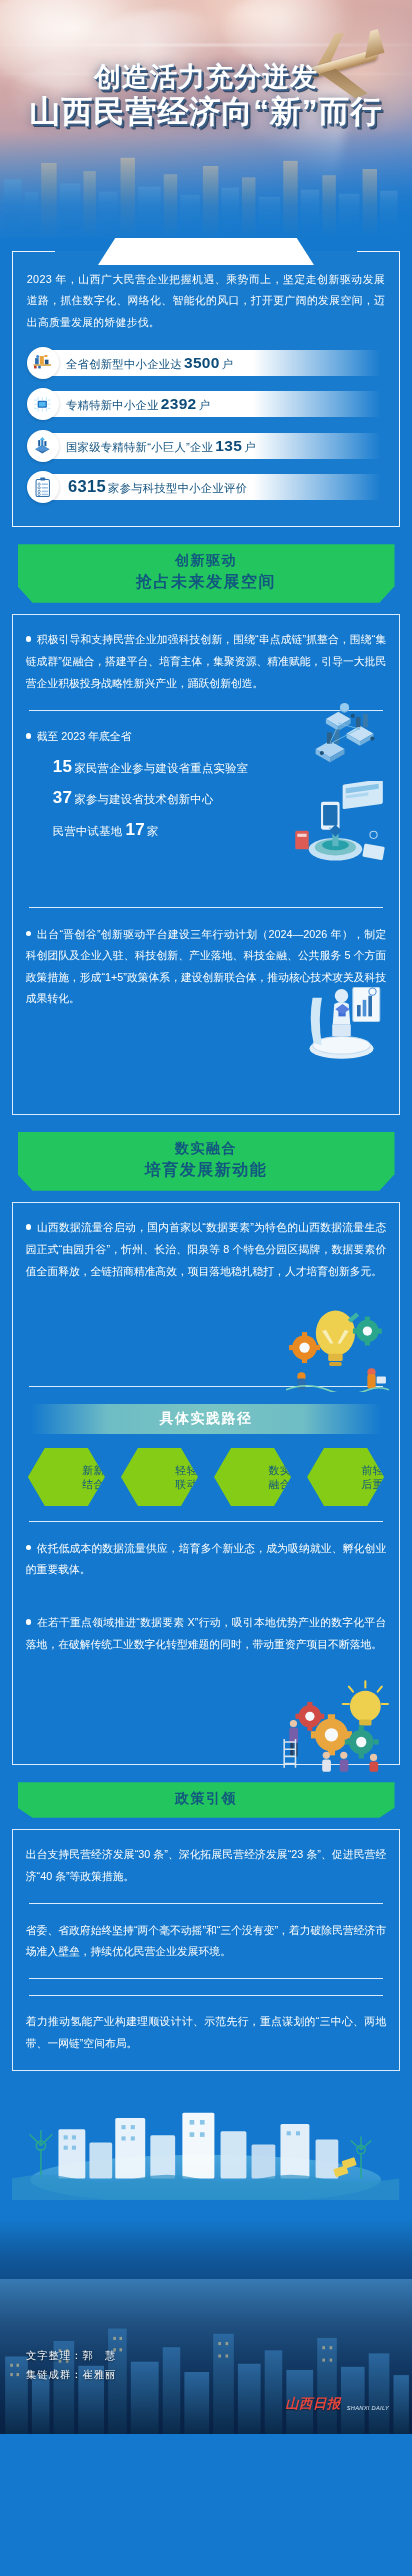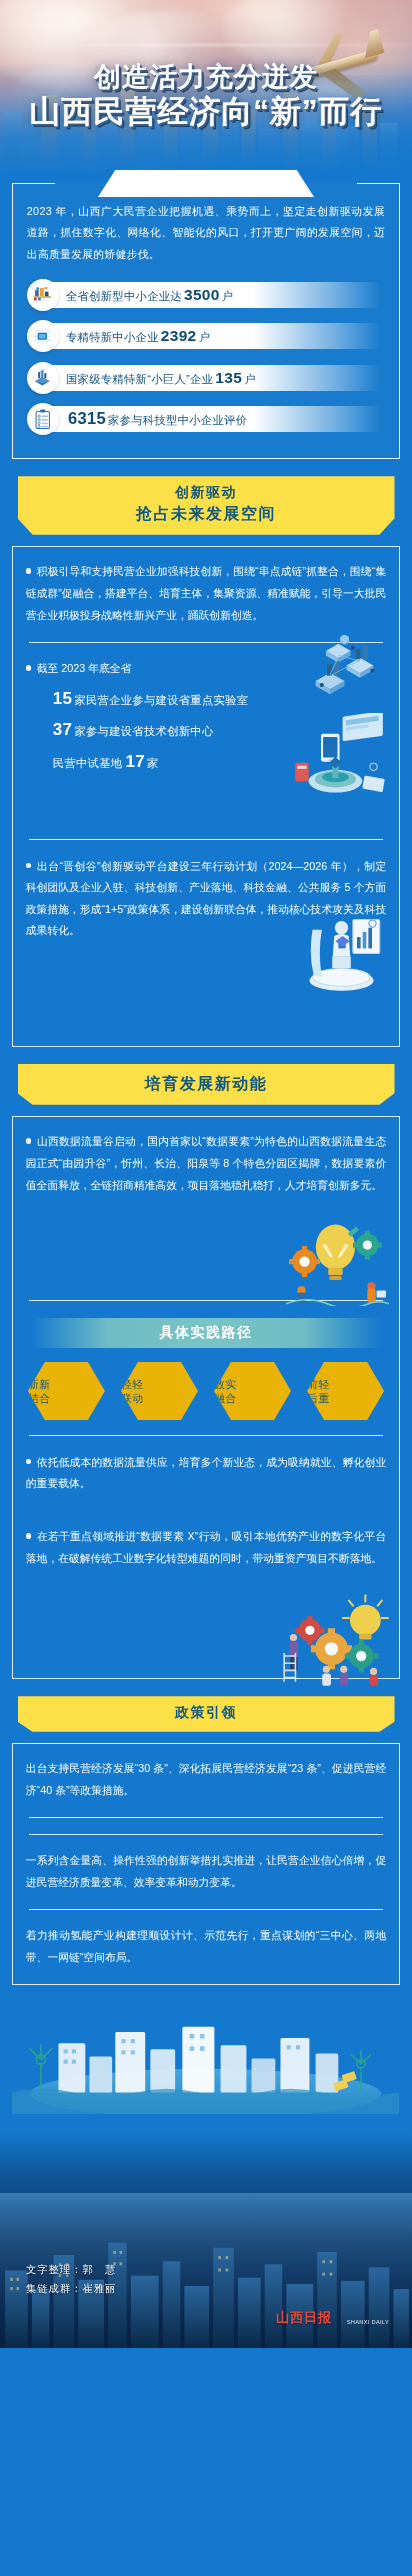--- a/index.html
+++ b/index.html
@@ -13,21 +13,21 @@
     min-height: 3396px;
     position: relative;
     background: #1479ce;
     overflow: hidden;
   }
 
   
   .hero {
     position: relative;
     width: 412px;
-    height: 170px;
+    height: 238px;
     background:
       radial-gradient(ellipse 216px 113px at 18% 12%, rgba(255,250,245,.85), rgba(255,255,255,0) 62%),
       radial-gradient(ellipse 170px 93px at 62% 6%, rgba(255,232,218,.75), rgba(255,255,255,0) 60%),
       radial-gradient(ellipse 144px 103px at 88% 30%, rgba(255,214,190,.6), rgba(255,255,255,0) 65%),
       linear-gradient(170deg,#e8bfb3 0%, #dcaea6 16%, #cfa6a6 30%, #bfa0ab 44%, #9e9ab6 58%, #7891c4 70%, #4b84cb 82%, #1f79cd 93%, #1479ce 100%);
     overflow: hidden;
   }
   .hero .cloud {
     position: absolute; border-radius: 50%;
     background: radial-gradient(circle at 40% 40%, rgba(255,255,255,.55), rgba(255,255,255,0) 70%);
@@ -162,21 +162,21 @@
   .stat-label .num {
     font-size: 15.5px; font-weight: 700; color: #0d4b79;
     padding: 0 2.1px;
     text-align: right;
   }
   .stat-row.numfirst .stat-label .num { font-size: 16.5px; }
 
   
   .sec-head {
     margin: 17.5px 17.5px 0;
-    background: #fde047;
+    background: #22c55e;
     color: #12577f;
     text-align: center;
     padding: 8.2px 5.2px 9.3px;
     clip-path: polygon(0 0, 100% 0, 100% 72%, 96% 100%, 4% 100%, 0 72%);
   }
   .sec-head .t1 { display:block; font-size: 14px; font-weight: 700; letter-spacing: 1.5px; }
   .sec-head .t2 { display:block; font-size: 16px; font-weight: 700; letter-spacing: 1.5px; margin-top: 2.1px; }
 
   
   .card {
@@ -225,24 +225,24 @@
     font-size: 14px; font-weight: 700; letter-spacing: 1.5px;
     padding: 6.2px 0;
     background: linear-gradient(90deg, rgba(126,200,195,0) 0%, rgba(126,200,195,.85) 22%, rgba(126,200,195,.95) 50%, rgba(126,200,195,.85) 78%, rgba(126,200,195,0) 100%);
   }
   .hexrow {
     display: flex; justify-content: space-between;
     margin: 13.4px 2.1px 5.2px;
   }
   .hex {
     width: 77px; height: 58px;
-    background: #eab308;
+    background: #84cc16;
     clip-path: polygon(22% 0%, 78% 0%, 100% 50%, 78% 100%, 22% 100%, 0% 50%);
     display: flex; flex-direction: column;
-    align-items: flex-start; justify-content: center;
+    align-items: flex-end; justify-content: center;
     color: #12577f; font-size: 10.8px; font-weight: 500;
     line-height: 1.32;
     letter-spacing: 0.5px;
   }
 
   
   .footer {
     position: relative;
     margin-top: 17.5px;
     height: 216px;
@@ -251,21 +251,21 @@
     overflow: hidden;
   }
   .footer .night-skyline { position: absolute; bottom: 0; left: 0; width: 412px; height: 155px; opacity: .95; }
   .credits {
     position: absolute; left: 26px; bottom: 49px;
     color: #ffffff; font-size: 10.3px; line-height: 1.9; letter-spacing: 1px;
     text-shadow: 0 0.5px 2.1px rgba(0,0,0,.6);
   }
   .brand {
     position: absolute; right: 23px; bottom: 20.6px;
-    display: flex; align-items: flex-end; gap: 15px;
+    display: flex; align-items: flex-end; gap: 6px; font-style: italic;
   }
   .brand .cn {
     color: #e8463c; font-size: 13.4px; font-weight: 700; letter-spacing: 0.5px;
     text-shadow: 0 0.5px 1.5px rgba(0,0,0,.45);
   }
   .brand .en {
     color: #d8e6f2; font-size: 5.7px; letter-spacing: 0.3px; padding-bottom: 2.1px;
   }
 </style>
 </head>
@@ -514,20 +514,21 @@
           <rect x="72" y="100" width="36" height="22" fill="#e3eefa"></rect>
         </g>
       </svg>
 
       <p class="bullet-p"><span class="dot"></span><span>出台“晋创谷”创新驱动平台建设三年行动计划（2024—2026 年），制定科创团队及企业入驻、科技创新、产业落地、科技金融、公共服务 5 个方面政策措施，形成“1+5”政策体系，建设创新联合体，推动核心技术攻关及科技成果转化。</span></p>
       <div style="height:88px;"></div>
     </div>
   </div>
 
   <div class="sec-head">
+    <span class="t1">数实融合</span>
     <span class="t2">培育发展新动能</span>
   </div>
 
   <div class="card">
 
     <div style="position:relative;">
       <svg class="illus" style="right:-3.1px; top:82px; width:103px; height:93px;" viewBox="0 0 200 180">
         <g opacity=".97">
           <ellipse cx="96" cy="66" rx="38" ry="44" fill="#f7d24a"></ellipse>
           <rect x="82" y="106" width="28" height="14" rx="3" fill="#e8b93b"></rect>
@@ -663,22 +664,22 @@
     </div>
   </div>
 
   <div class="sec-head">
     <span class="t1">政策引领</span>
   </div>
 
   <div class="card">
     <p class="bullet-p">出台支持民营经济发展“30 条”、深化拓展民营经济发展“23 条”、促进民营经济“40 条”等政策措施。</p>
     <div class="divider"></div>
+    <p class="bullet-p">省委、省政府始终坚持“两个毫不动摇”和“三个没有变”，着力破除民营经济市场准入壁垒，持续优化民营企业发展环境。</p>
     <div class="divider"></div>
-    <p class="bullet-p">一系列含金量高、操作性强的创新举措扎实推进，让民营企业信心倍增，促进民营经济质量变革、效率变革和动力变革。</p>
     <div class="divider"></div>
     <p class="bullet-p">着力推动氢能产业构建理顺设计计、示范先行，重点谋划的“三中心、两地带、一网链”空间布局。</p>
   </div>
 
   <div style="position:relative; height:118px; margin:11.3px 12.4px 0; overflow:hidden;">
     <svg viewBox="0 0 750 230" preserveAspectRatio="none" style="width:100%; height:100%;">
       <defs>
         <linearGradient id="gndr" x1="0" y1="0" x2="0" y2="1">
           <stop offset="0%" stop-color="#6fc6e8"></stop>
           <stop offset="100%" stop-color="#2f93c8"></stop>

